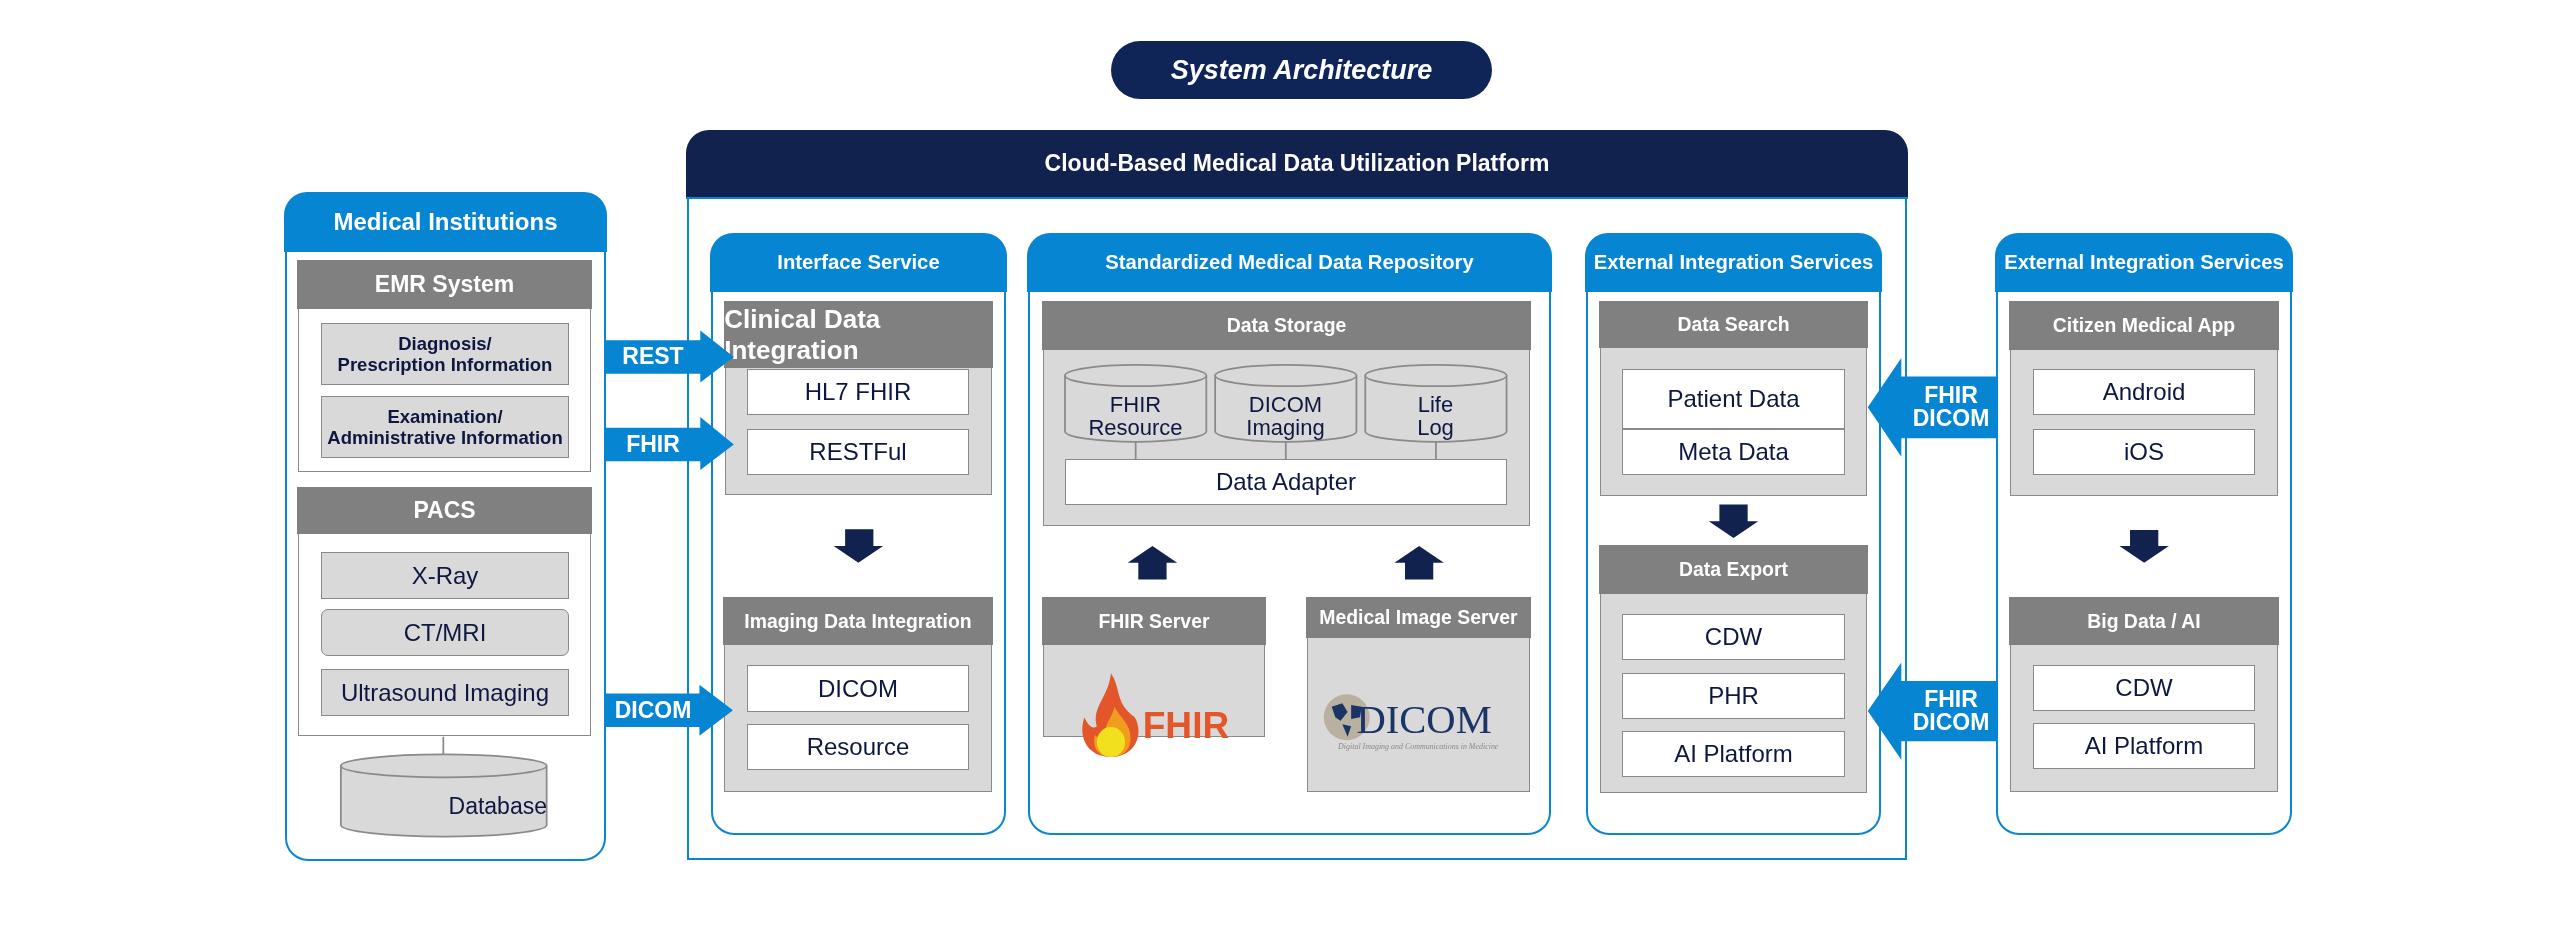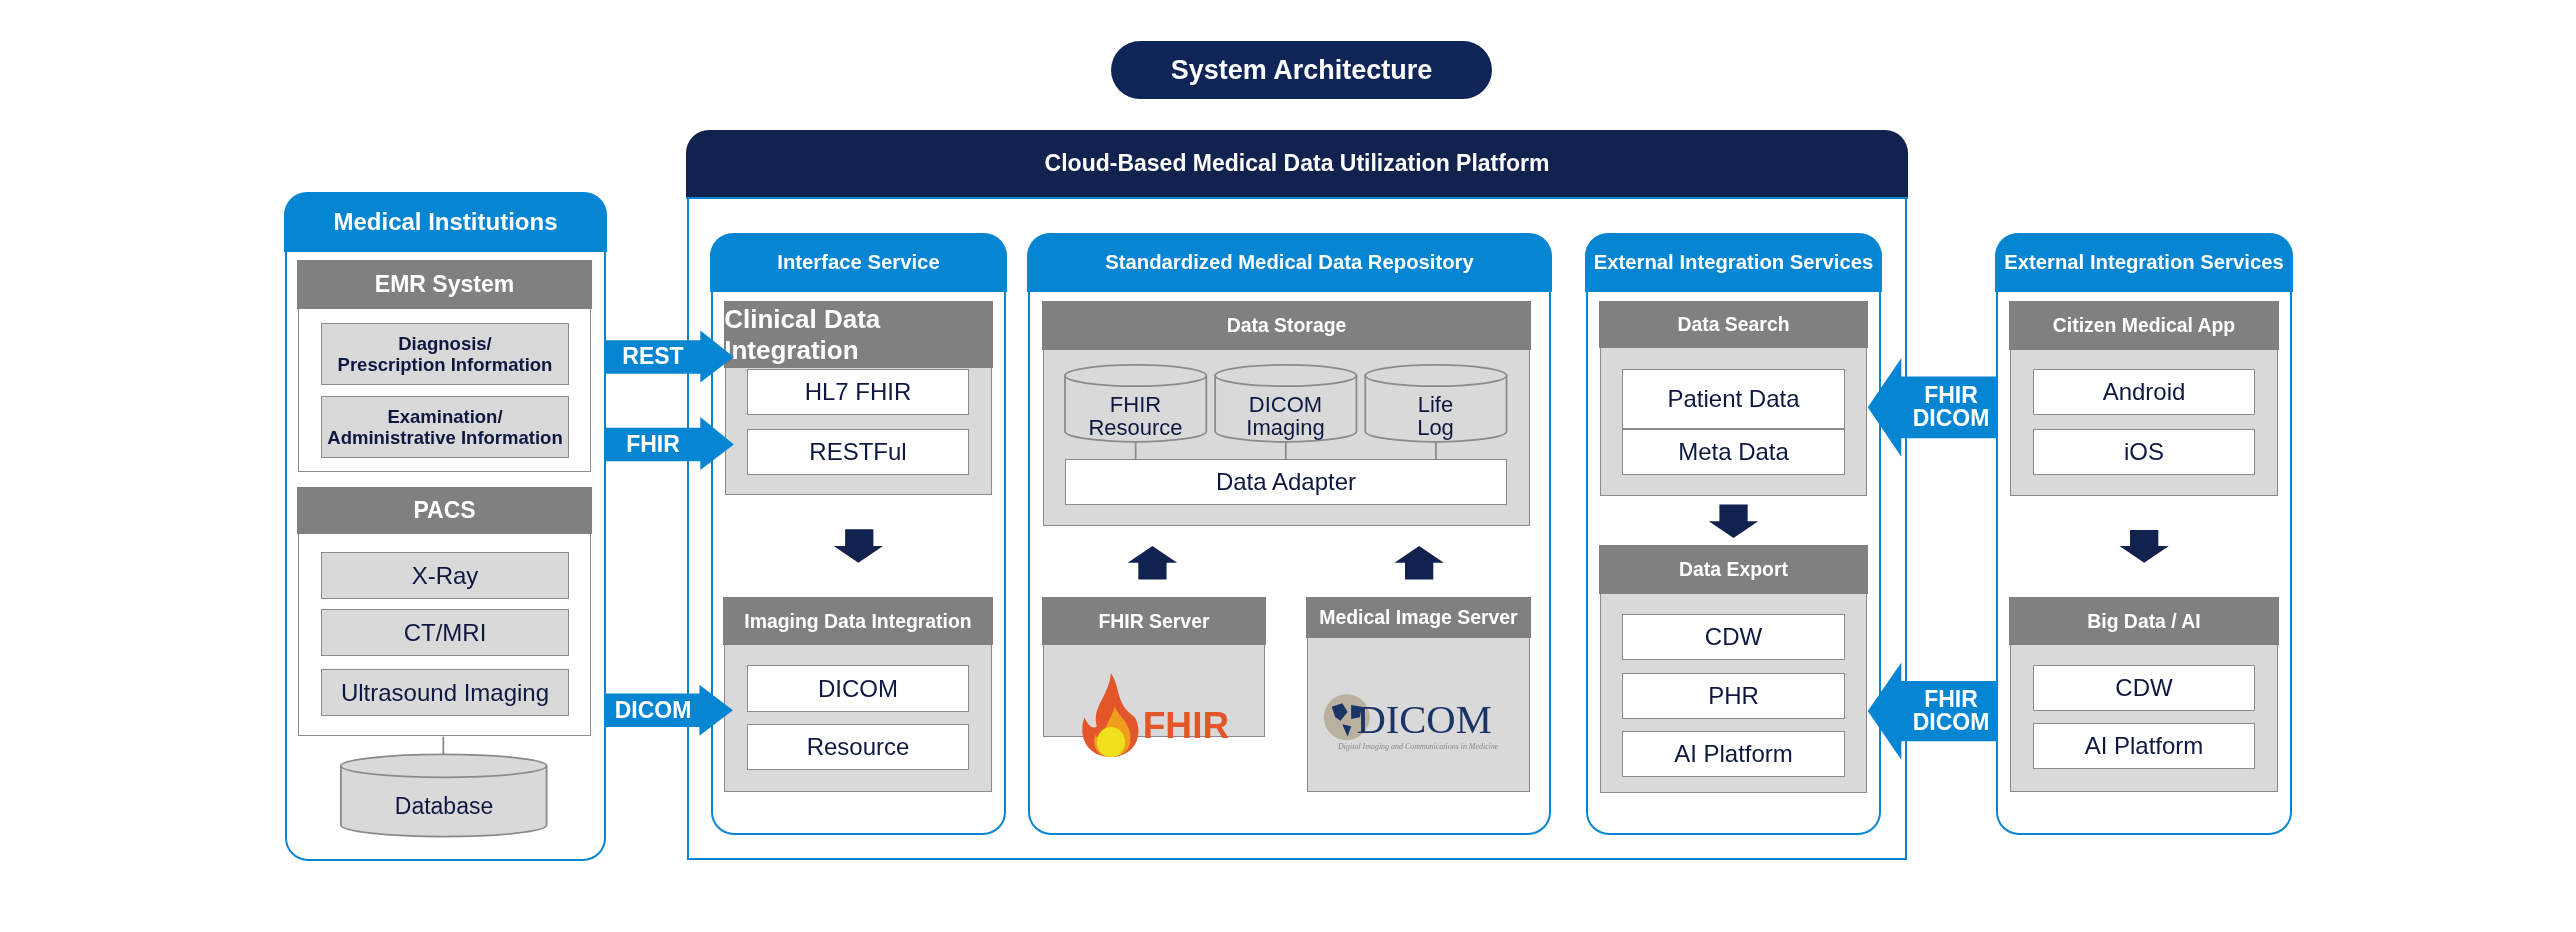--- a/index.html
+++ b/index.html
@@ -1,21 +1,21 @@
 <!DOCTYPE html>
 <html style="font-size:14px"><head>
 <meta charset="utf-8">
 <style>
   html, body { margin:0; padding:0; background:#ffffff; }
   body { width:2576px; height:933px; position:relative; overflow:hidden;
          font-family:"Liberation Sans", "DejaVu Sans", sans-serif; }
   .abs { position:absolute; box-sizing:border-box; }
   .title-pill { left:1111px; top:41px; width:381px; height:58px; background:#0f2557; color:#fff;
                 border-radius:29px; display:flex; align-items:center; justify-content:center;
-                font-weight:bold; font-size:27px; }
+                font-weight:bold; font-size:27px;font-style:italic; }
   .blue-box { border:2.6px solid #0a85d1; border-radius:23px; background:#fff; }
   .blue-head { position:absolute; left:-2.6px; right:-2.6px; top:-2.6px; background:#0685d2; color:#fff;
                border-radius:23px 23px 0 0; display:flex; align-items:center; justify-content:center;
                font-weight:bold; }
   .platform { border:2.6px solid #0a85d1; border-radius:23px 23px 0 0; background:#fff; }
   .platform-head { position:absolute; left:-2.6px; right:-2.6px; top:-2.6px; height:69px; background:#12224f;
                    border-radius:23px 23px 0 0; border-bottom:2.6px solid #0a85d1; color:#fff;
                    display:flex; align-items:center; justify-content:center; font-weight:bold; font-size:23px; box-sizing:border-box; }
   .gray-panel { background:#d9d9d9; border:1.8px solid #8a8a8a; }
   .gray-head { position:absolute; left:-1.8px; right:-1.8px; top:-1.8px; background:#808080; color:#fff;
@@ -44,21 +44,21 @@
 </div>
 <div class="item grey small" style="left:321px;top:323px;width:248px;height:62px;white-space:pre-line;">Diagnosis/
 Prescription Information</div>
 <div class="item grey small" style="left:321px;top:396px;width:248px;height:62px;white-space:pre-line;">Examination/
 Administrative Information</div>
 
 <div class="abs white-panel" style="left:298px;top:488px;width:293px;height:248px;">
   <div class="gray-head" style="height:47px;font-size:23px;">PACS</div>
 </div>
 <div class="item grey" style="left:321px;top:552px;width:248px;height:47px;">X-Ray</div>
-<div class="item grey" style="left:321px;top:609px;width:248px;height:47px;">CT/MRI</div>
+<div class="item grey" style="left:321px;top:609px;width:248px;height:47px;border-radius:7px;">CT/MRI</div>
 <div class="item grey" style="left:321px;top:669px;width:248px;height:47px;">Ultrasound Imaging</div>
 
 <div class="abs platform" style="left:687px;top:131px;width:1220px;height:729px;">
   <div class="platform-head">Cloud-Based Medical Data Utilization Platform</div>
 </div>
 
 <div class="abs blue-box" style="left:711px;top:234px;width:295px;height:601px;">
   <div class="blue-head" style="height:59px;font-size:20.3px;">Interface Service</div>
 </div>
 <div class="abs gray-panel" style="left:725px;top:302px;width:267px;height:193px;">
@@ -161,21 +161,21 @@
   <text x="1294" y="836" font-family="Liberation Sans, sans-serif" font-weight="bold" font-size="42" fill="#e3562a">FHIR</text>
 
   <g>
     <ellipse cx="1525" cy="812" rx="26" ry="26" fill="#b9b0a0"></ellipse>
     <path d="M1508 800 L1520 796 L1526 806 L1518 816 L1512 812 Z M1530 798 L1542 800 L1540 812 L1530 814 Z M1520 820 L1530 822 L1526 834 Z" fill="#1b3466"></path>
   </g>
   <text x="1536" y="830" font-family="Liberation Serif, serif" font-size="46" fill="#1b3466">DICOM</text>
   <text x="1606" y="848" text-anchor="middle" font-family="Liberation Serif, serif" font-style="italic" font-size="9" fill="#8a8a8a">Digital Imaging and Communications in Medicine</text>
 </svg>
 
-<div class="abs" style="left:341px;top:793px;width:206px;text-align:center;color:#0e1740;font-size:23px;">Database</div>
+<div class="abs" style="left:341px;top:793px;width:206px;text-align:right;color:#0e1740;font-size:23px;">Database</div>
 <div class="abs" style="left:1065px;top:393px;width:141px;height:44px;">
   <div class="cyl-label" style="white-space:pre-line;">FHIR
 Resource</div>
 </div>
 <div class="abs" style="left:1215px;top:393px;width:141px;height:44px;">
   <div class="cyl-label" style="white-space:pre-line;">DICOM
 Imaging</div>
 </div>
 <div class="abs" style="left:1365px;top:393px;width:141px;height:44px;">
   <div class="cyl-label" style="white-space:pre-line;">Life

